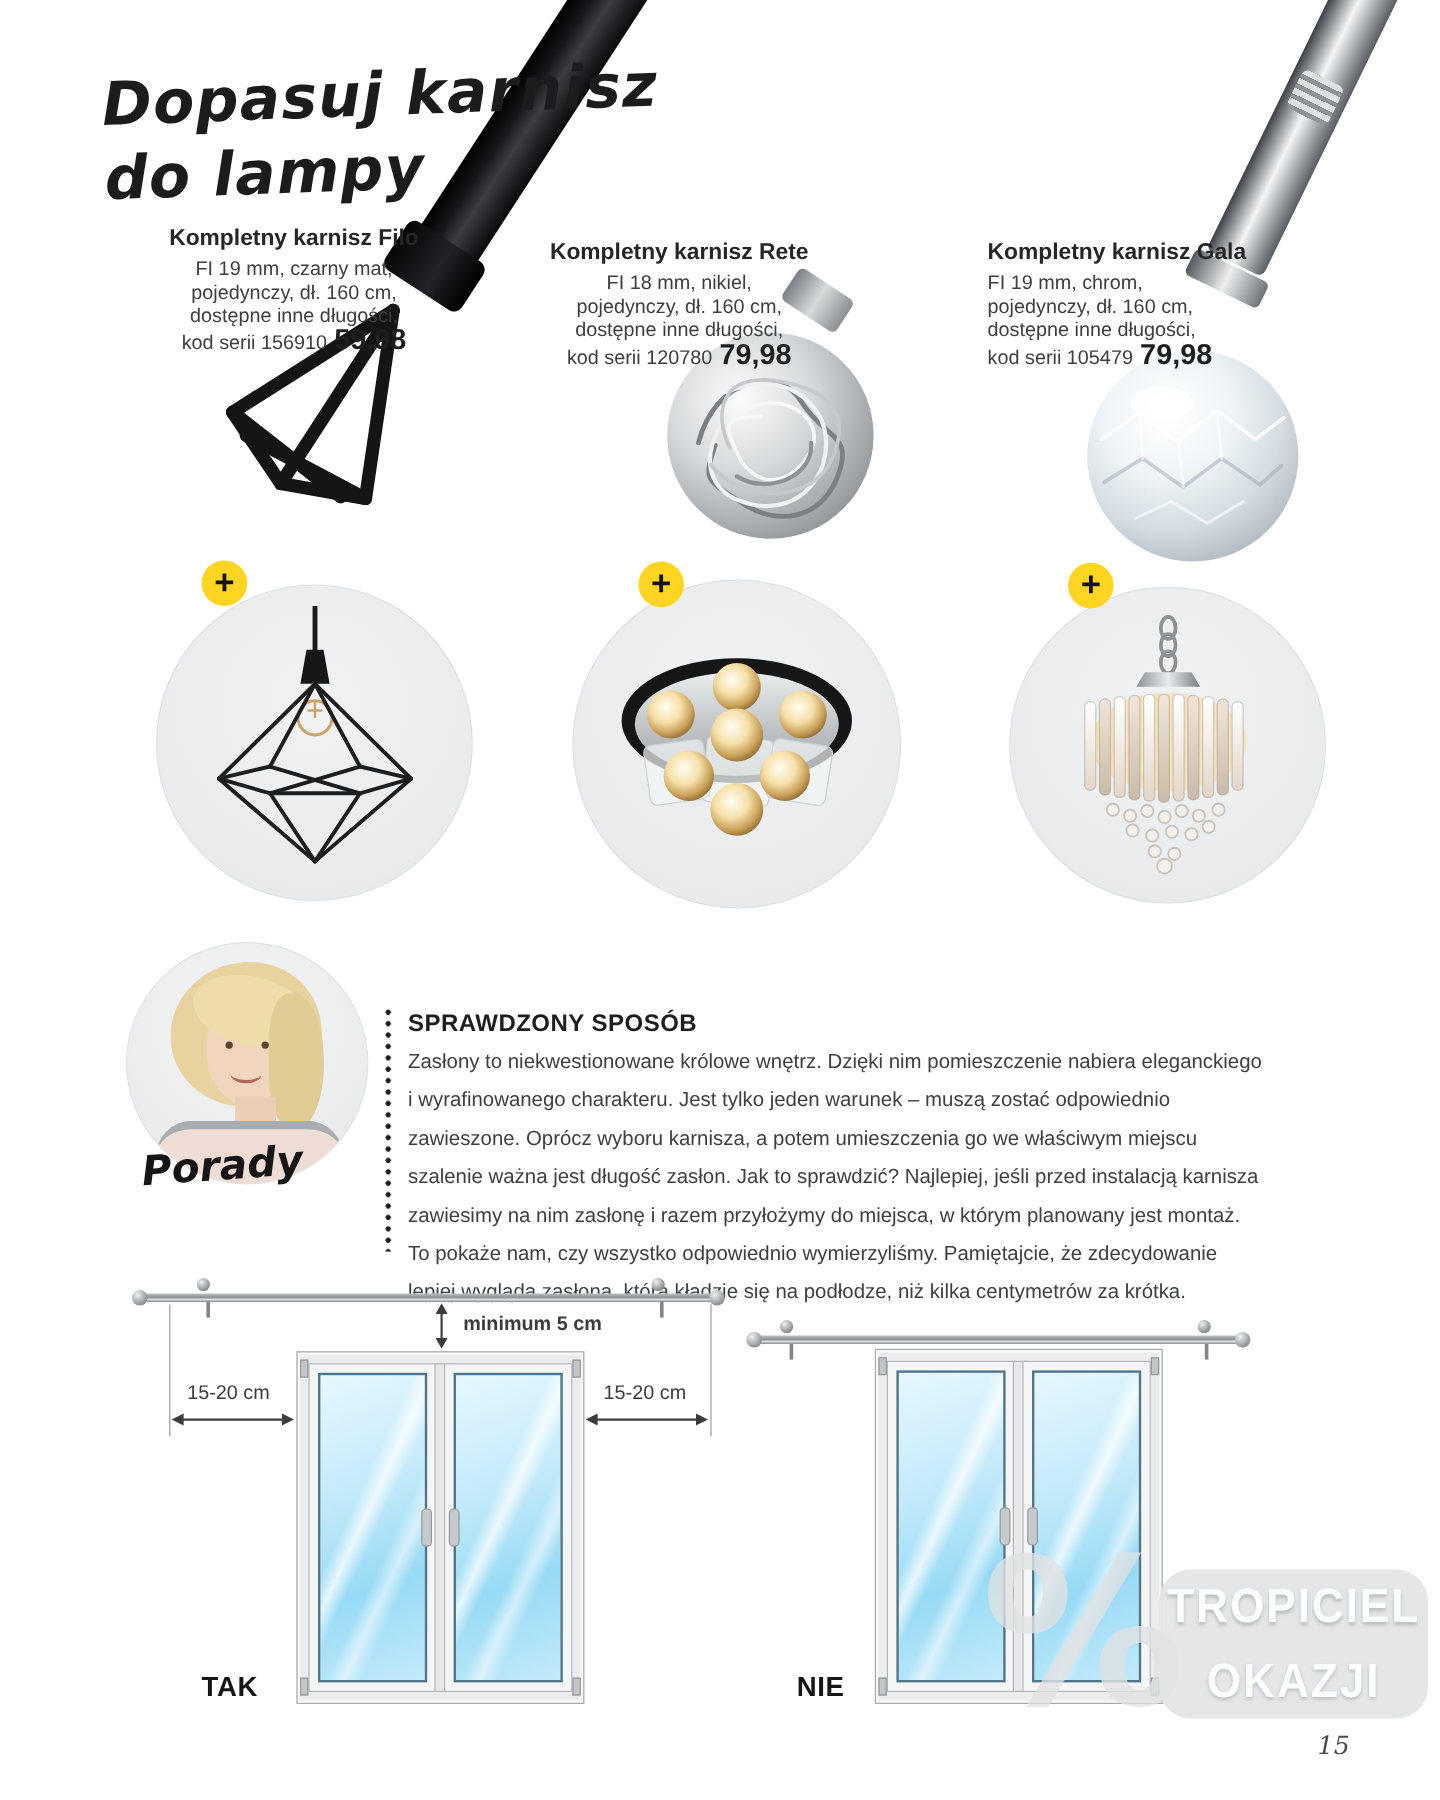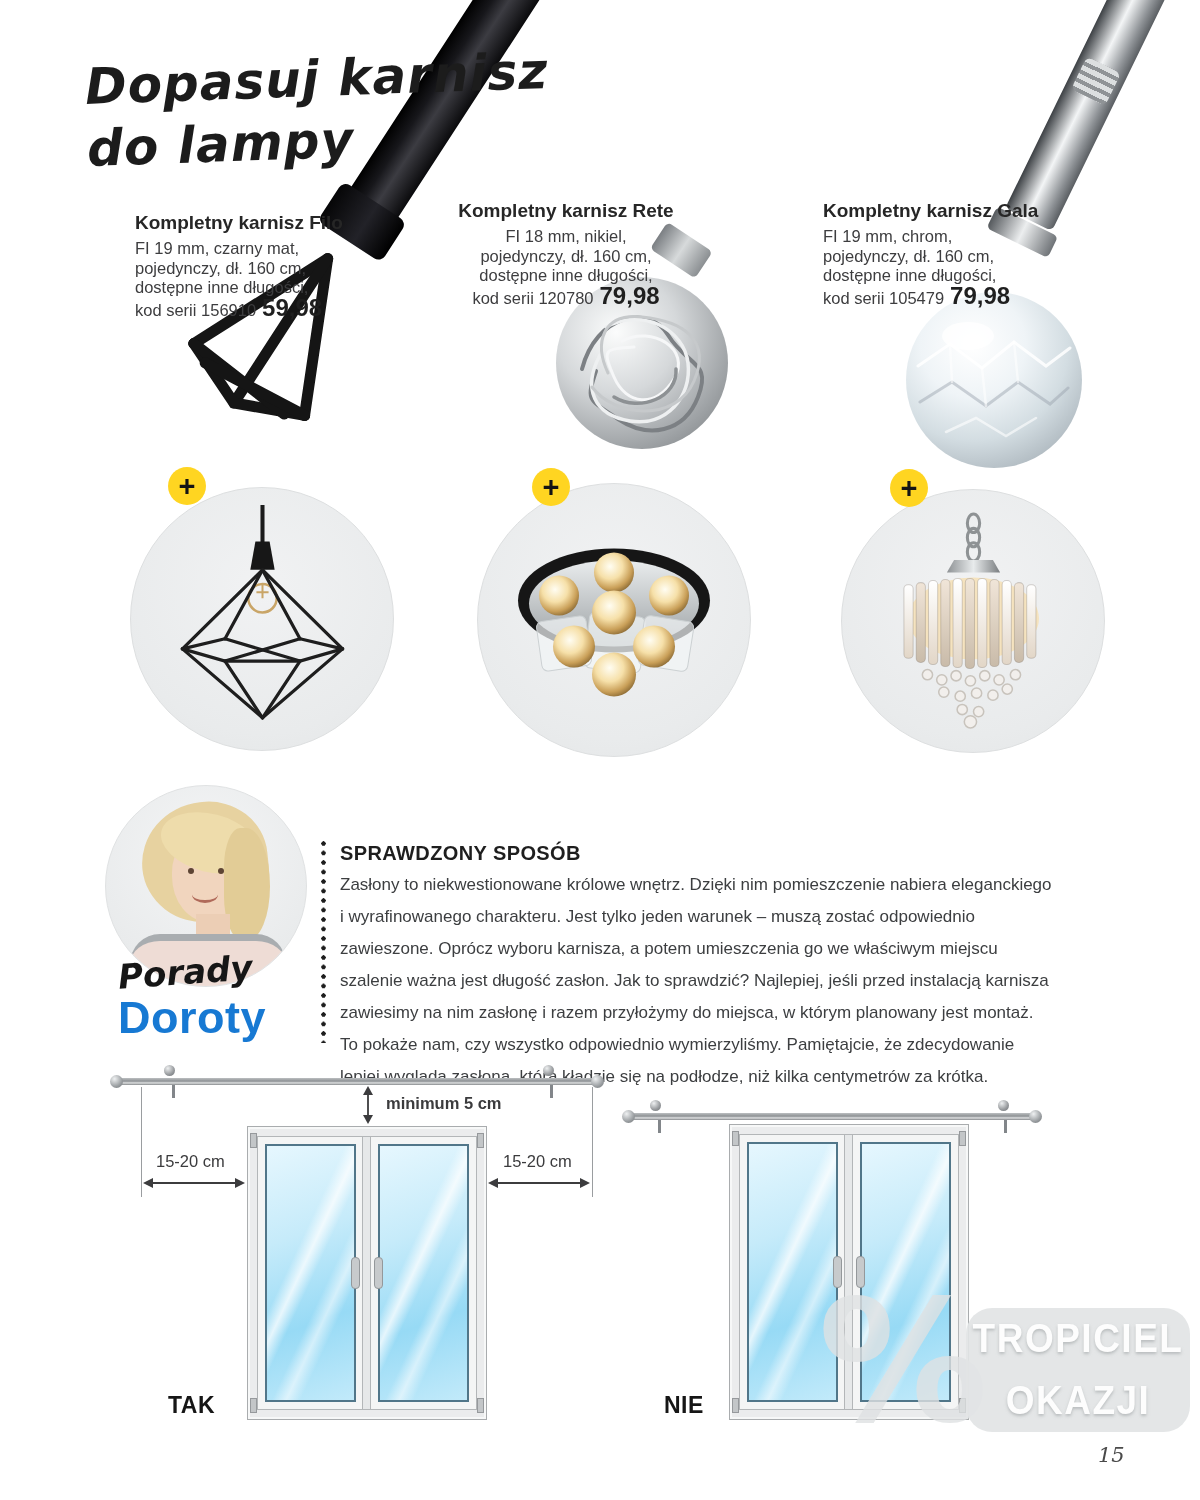--- a/index.html
+++ b/index.html
@@ -33,21 +33,21 @@
   .mesh-ball{left:556px;top:277px;width:172px;height:172px;border-radius:50%;z-index:2;
             background:radial-gradient(circle at 35% 32%,#fbfcfc,#d5d8da 38%,#9ea2a5 72%,#717578);}
   .crystal-ball{left:906px;top:292px;width:176px;height:176px;border-radius:50%;z-index:2;
             background:radial-gradient(circle at 38% 30%,#ffffff,#eff4f7 32%,#d3dde2 58%,#a9b3ba 85%,#8e989f);}
 
   
   .product{width:220px;z-index:4;}
   .product h3{margin:0 0 5px 0;font-size:19px;line-height:22px;color:#262626;font-weight:bold;}
   .product p{margin:0;font-size:16.5px;line-height:19.5px;color:#3d3d3f;}
   .product .price{font-size:24px;font-weight:bold;color:#1f1f1f;margin-left:6px;}
-  .prod-1{left:135px;top:212px;}
+  .prod-1{left:135px;top:188px;text-align:center;}
   .prod-2{left:456px;top:200px;text-align:center;}
   .prod-3{left:823px;top:200px;}
 
   
   .plus-badge{width:38px;height:38px;border-radius:50%;background:#ffd521;color:#141414;
       display:flex;align-items:center;justify-content:center;font-size:29px;font-weight:900;z-index:6;}
   .lamp-circle{border-radius:50%;border:1px solid #dddfe0;z-index:3;overflow:hidden;
       background:radial-gradient(circle at 50% 38%,#f1f2f3,#e9ebec 70%,#e3e5e6);
       display:flex;align-items:center;justify-content:center;}
   .circle-1{left:130px;top:487px;width:262px;height:262px;}
@@ -314,21 +314,20 @@
     <div class="face"></div>
     <div class="hair-fringe"></div>
     <div class="hair-side"></div>
     <div class="eye l"></div>
     <div class="eye r"></div>
     <div class="smile"></div>
     <div class="neck"></div>
     <div class="shoulders"></div>
   </div>
   <div class="abs porady">Porady</div>
-  <div class="abs doroty">Doroty</div>
   <div class="abs dots"></div>
   <div class="abs tip-heading">SPRAWDZONY SPOSÓB</div>
   <div class="abs tip-body">Zasłony to niekwestionowane królowe wnętrz. Dzięki nim pomieszczenie nabiera eleganckiego i wyrafinowanego charakteru. Jest tylko jeden warunek – muszą zostać odpowiednio zawieszone. Oprócz wyboru karnisza, a potem umieszczenia go we właściwym miejscu szalenie ważna jest długość zasłon. Jak to sprawdzić? Najlepiej, jeśli przed instalacją karnisza zawiesimy na nim zasłonę i razem przyłożymy do miejsca, w którym planowany jest montaż. To pokaże nam, czy wszystko odpowiednio wymierzyliśmy. Pamiętajcie, że zdecydowanie lepiej wygląda zasłona, która kładzie się na podłodze, niż kilka centymetrów za krótka.</div>
 
   <div class="abs hrod" style="left:118px;top:1078px;width:478px;"></div>
   <div class="abs rod-ball" style="left:110px;top:1075px;"></div>
   <div class="abs rod-ball" style="left:591px;top:1075px;"></div>
   <div class="abs bracket-ball" style="left:164px;top:1065px;"></div>
   <div class="abs bracket-ball" style="left:543px;top:1065px;"></div>
   <div class="abs hook" style="left:172px;top:1085px;"></div>

